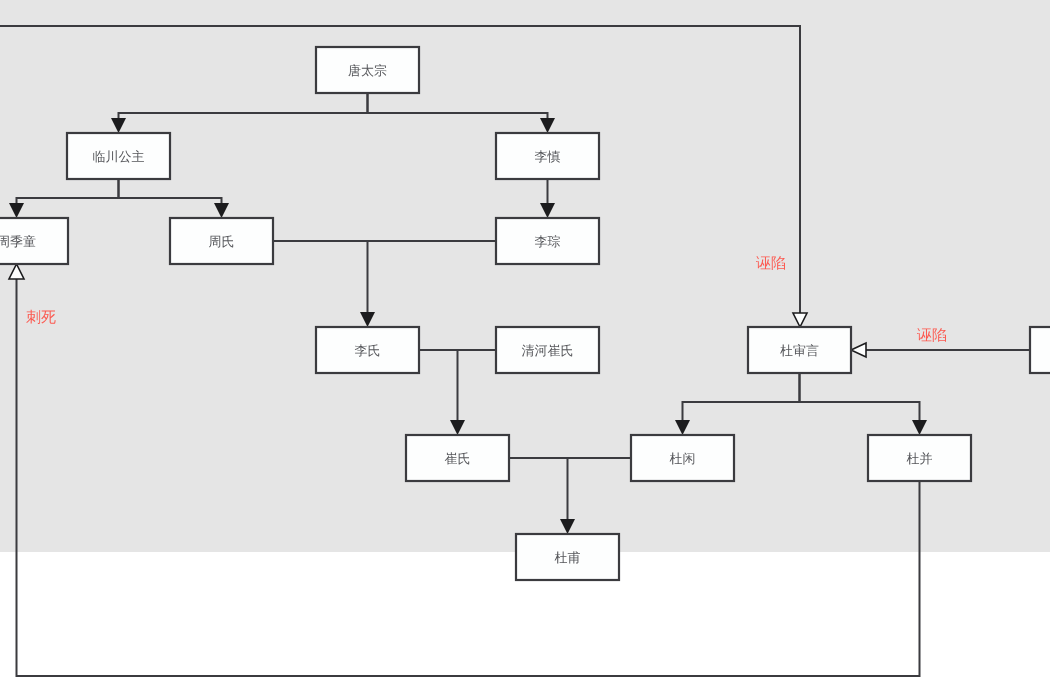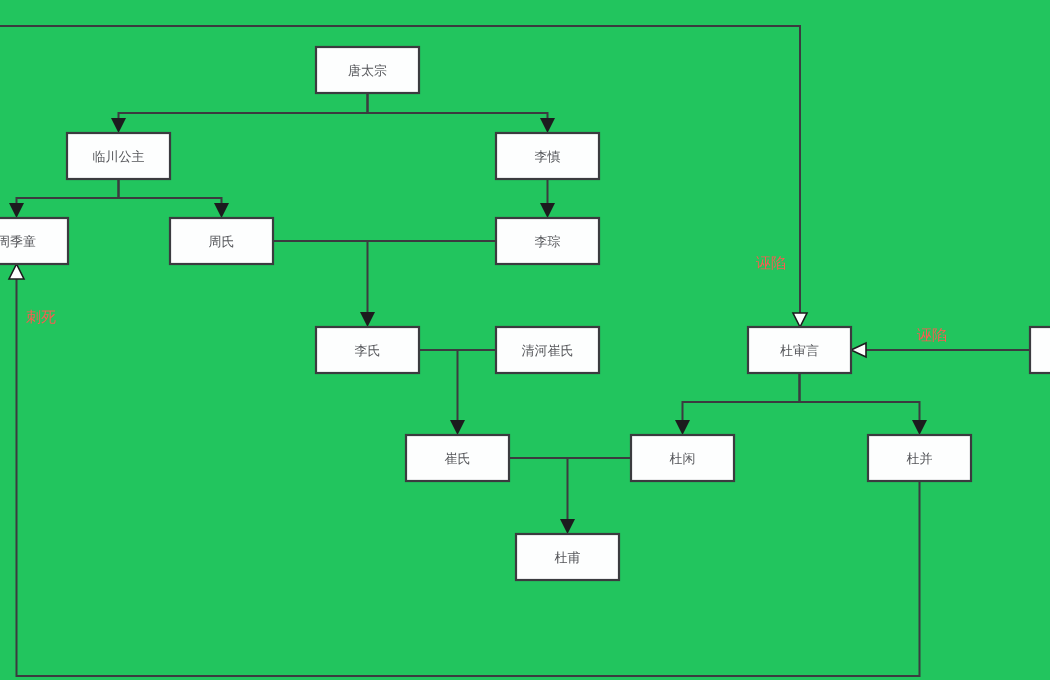--- a/index.html
+++ b/index.html
@@ -9,22 +9,22 @@
   }
   body {
     width: 1050px;
     height: 700px;
     overflow: hidden;
     font-family: "DejaVu Sans", "Liberation Sans", sans-serif;
   }
   #diagram-root {
     position: relative;
     width: 1050px;
-    height: 680px;
-    background: #22c55e;
+    height: 552px;
+    background: #e5e5e5;
   }
   svg#genealogy-svg {
     display: block;
     width: 1050px;
     height: 700px;
   }
   .node-box {
     fill: #fdfefe;
     stroke: #3b3b3f;
     stroke-width: 2.2;

